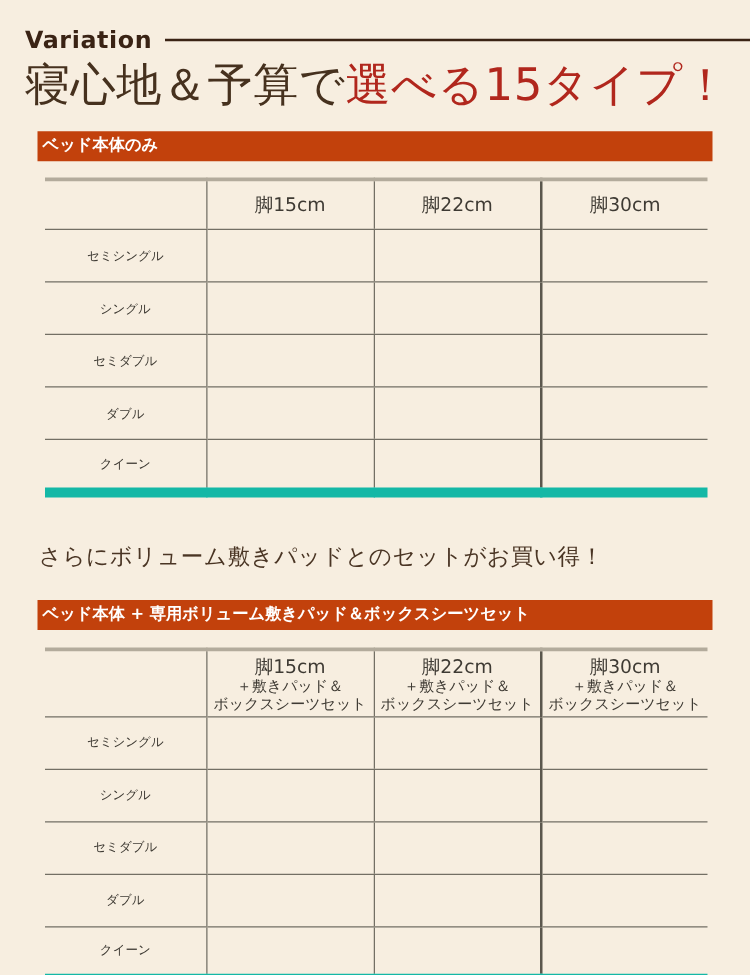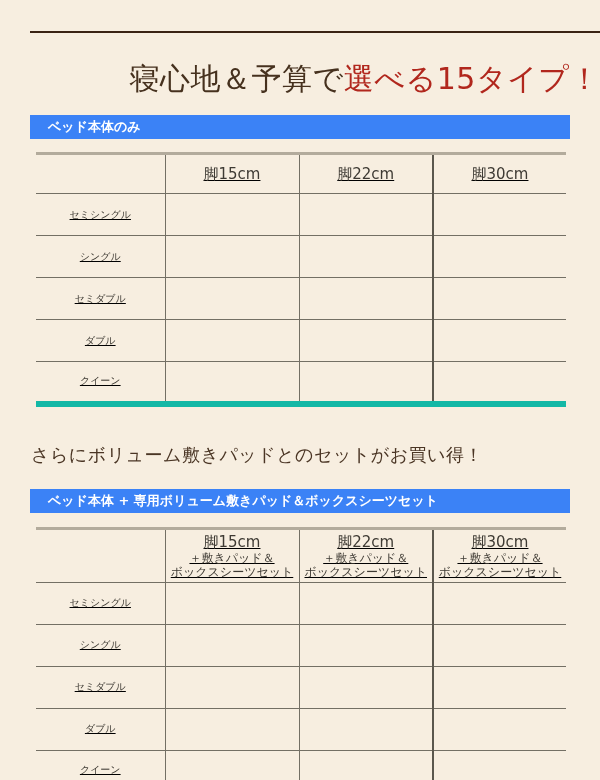--- a/index.html
+++ b/index.html
@@ -13,44 +13,43 @@
 
   
   .variation-row { display: flex; align-items: center; margin-left: 20px; height: 20px; }
   .variation-label {
     font-size: 19px; font-weight: bold; color: #3a2314; letter-spacing: 0.5px;
   }
   .variation-line { flex: 1; height: 2px; background: #3a2314; margin-left: 10px; }
 
   
   .headline1 {
-    margin: 20px 0 0 20px;
-    font-size: 30px; font-weight: 500; line-height: 34px;
-    color: #46311e; letter-spacing: 0.5px; text-align: right;
+    margin: 10px 0 0 20px;
+    font-size: 36px; font-weight: 500; line-height: 34px;
+    color: #46311e; letter-spacing: 0.5px;
   }
   .headline1 .red { color: #b1271d; }
 
   
   .section-bar {
     margin: 19px 30px 0 30px;
-    background: #3b82f6; color: #ffffff;
+    background: #c2410c; color: #ffffff;
     font-size: 13px; font-weight: bold;
-    padding: 4px 18px; line-height: 16px;
+    padding: 4px 4px; line-height: 16px;
     box-sizing: border-box;
   }
 
   
   table {
     margin: 13px 0 0 36px;
     width: 530px;
     border-collapse: collapse; table-layout: fixed;
     border-top: 3px solid #b3ab9c;
-    border-bottom: 6px solid #14b8a6;
+    border-bottom: 8px solid #14b8a6;
     background: transparent;
-    text-decoration: underline;
   }
   col.c0 { width: 129px; } col.c1 { width: 134px; } col.c2 { width: 134px; } col.c3 { width: 133px; }
   th, td {
     font-weight: normal; color: #3e3a33; text-align: center;
     padding: 0;
   }
   thead th { font-size: 15px; height: 38px; }
   table.t2 thead th { height: 52px; vertical-align: middle; }
   tbody th { font-size: 10px; }
   tbody tr { height: 42px; }
@@ -72,20 +71,21 @@
   }
   .section-bar.bar2 { margin-top: 20px; }
   table.t2 { margin-top: 14px; }
 </style>
 </head>
 <body>
 
 <div class="page">
 
   <div class="variation-row">
+    <span class="variation-label">Variation</span>
     <span class="variation-line"></span>
   </div>
 
   <div class="headline1"><span>寝心地＆予算で</span><span class="red">選べる15タイプ！</span></div>
 
   <div class="section-bar">ベッド本体のみ</div>
 
   <table class="t1">
     <colgroup>
         <col class="c0">

